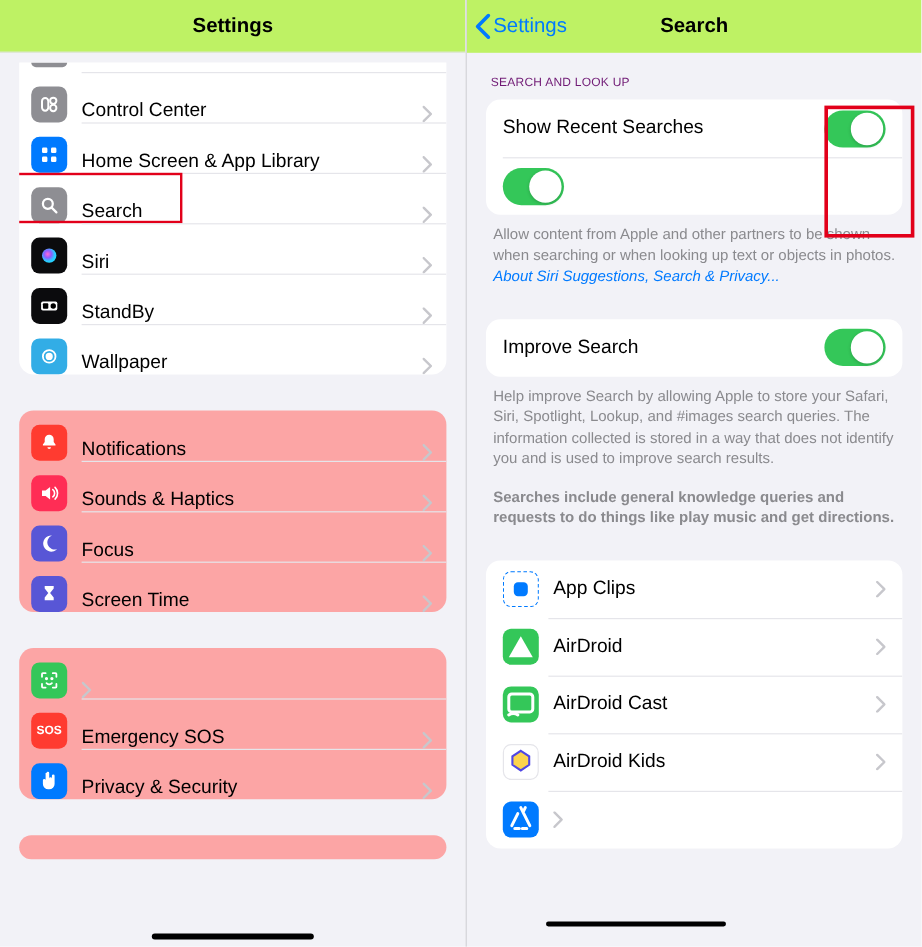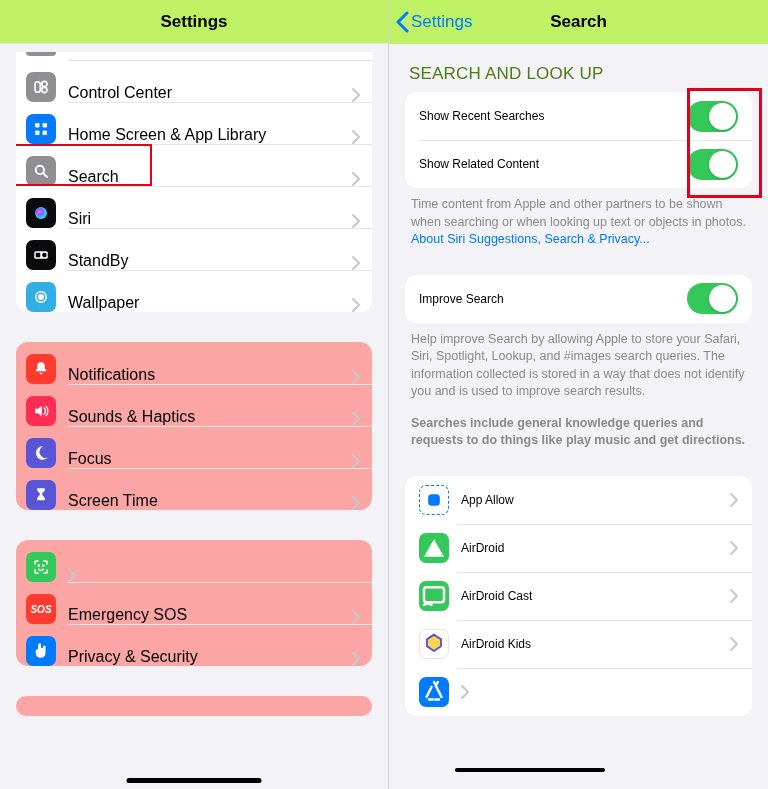--- a/index.html
+++ b/index.html
@@ -94,22 +94,22 @@
       transform: translateX(-50%);
       width: 135px;
       height: 5px;
       background: #000;
       border-radius: 3px;
     }
 
     
     .r-body { padding: 0 16px; }
     .section-hdr {
-      font-size: 17px;
-      color: #4d7c0f;
+      font-size: 10px;
+      color: #701a75;
       margin: 20px 4px 8px;
       letter-spacing: 0.2px;
     }
     .r-group {
       background: #fff;
       border-radius: 12px;
       overflow: hidden;
     }
     .r-row {
       display: flex;
@@ -119,21 +119,21 @@
       position: relative;
     }
     .r-row + .r-row::before {
       content: "";
       position: absolute;
       left: 14px; right: 0; top: 0;
       height: 1px;
       background: #e5e5ea;
     }
     .r-row-with-icon + .r-row-with-icon::before { left: 52px; }
-    .r-label { font-size: 12px; flex: 1; }
+    .r-label { font-size: 16px; flex: 1; }
     .toggle {
       width: 51px; height: 31px;
       background: #34c759;
       border-radius: 16px;
       position: relative;
       flex-shrink: 0;
     }
     .toggle::after {
       content: "";
       position: absolute;
@@ -142,21 +142,21 @@
       border-radius: 50%;
       top: 2px; right: 2px;
       box-shadow: 0 1px 3px rgba(0,0,0,0.2);
     }
     .footer {
       font-size: 12.5px;
       color: #8a8a8e;
       line-height: 1.4;
       margin: 8px 6px 0;
     }
-    .footer a { color: #007aff; text-decoration: none; }
+    .footer a { color: #007aff; text-decoration: none; font-style: italic; }
     .mt { margin-top: 26px; }
 
     .r-icon {
       width: 30px; height: 30px;
       border-radius: 7px;
       display: flex; align-items: center; justify-content: center;
       margin-right: 12px;
       flex-shrink: 0;
     }
 
@@ -366,21 +366,21 @@
               <path d="M9 15c1 1 2 1.5 3 1.5s2-.5 3-1.5"></path>
             </svg>
         </div>
         <div class="chev">
             <svg viewBox="0 0 8 14">
               <path d="M1 1l6 6-6 6" stroke="#c7c7cc" stroke-width="2" fill="none" stroke-linecap="round"></path>
             </svg>
           </div>
       </div>
       <div class="row">
-        <div class="icon bg-red" style="font-size:10px;font-weight:700;font-style:italic;">SOS</div>
+        <div class="icon bg-red" style="font-size:10px;font-weight:700;">SOS</div>
         <div class="row-label">Emergency SOS</div>
         <div class="chev">
             <svg viewBox="0 0 8 14">
               <path d="M1 1l6 6-6 6" stroke="#c7c7cc" stroke-width="2" fill="none" stroke-linecap="round"></path>
             </svg>
           </div>
       </div>
       <div class="row">
         <div class="icon bg-blue">
           <svg viewBox="0 0 24 24" fill="#fff">
@@ -415,47 +415,46 @@
 
   <div class="r-body">
     <div class="section-hdr">SEARCH AND LOOK UP</div>
 
     <div class="r-group">
       <div class="r-row">
         <div class="r-label">Show Recent Searches</div>
         <div class="toggle"></div>
       </div>
       <div class="r-row">
-        <div class="r-label">Show Related Content</div>
         <div class="toggle"></div>
       </div>
     </div>
 
     <div class="footer">
-      <span>Time content from Apple and other partners to be shown when searching or when looking up text or objects in photos. </span><a>About Siri Suggestions, Search &amp; Privacy...</a>
+      <span>Allow content from Apple and other partners to be shown when searching or when looking up text or objects in photos. </span><a>About Siri Suggestions, Search &amp; Privacy...</a>
     </div>
 
     <div class="r-group mt">
       <div class="r-row">
         <div class="r-label">Improve Search</div>
         <div class="toggle"></div>
       </div>
     </div>
 
     <div class="footer">Help improve Search by allowing Apple to store your Safari, Siri, Spotlight, Lookup, and #images search queries. The information collected is stored in a way that does not identify you and is used to improve search results.</div>
     <div class="footer" style="margin-top:14px;font-weight:bold;">Searches include general knowledge queries and requests to do things like play music and get directions.</div>
 
     <div class="r-group mt">
       <div class="r-row r-row-with-icon">
         <div class="r-icon bg-border-blue">
           <svg viewBox="0 0 24 24">
               <rect x="7" y="7" width="10" height="10" rx="3" fill="#007aff"></rect>
             </svg>
         </div>
-        <div class="r-label">App Allow</div>
+        <div class="r-label">App Clips</div>
         <div class="chev">
             <svg viewBox="0 0 8 14">
               <path d="M1 1l6 6-6 6" stroke="#c7c7cc" stroke-width="2" fill="none" stroke-linecap="round"></path>
             </svg>
           </div>
       </div>
       <div class="r-row r-row-with-icon">
         <div class="r-icon bg-green">
           <svg viewBox="0 0 24 24" fill="#fff">
               <path d="M12 5l8 14H4l8-14z"></path>

